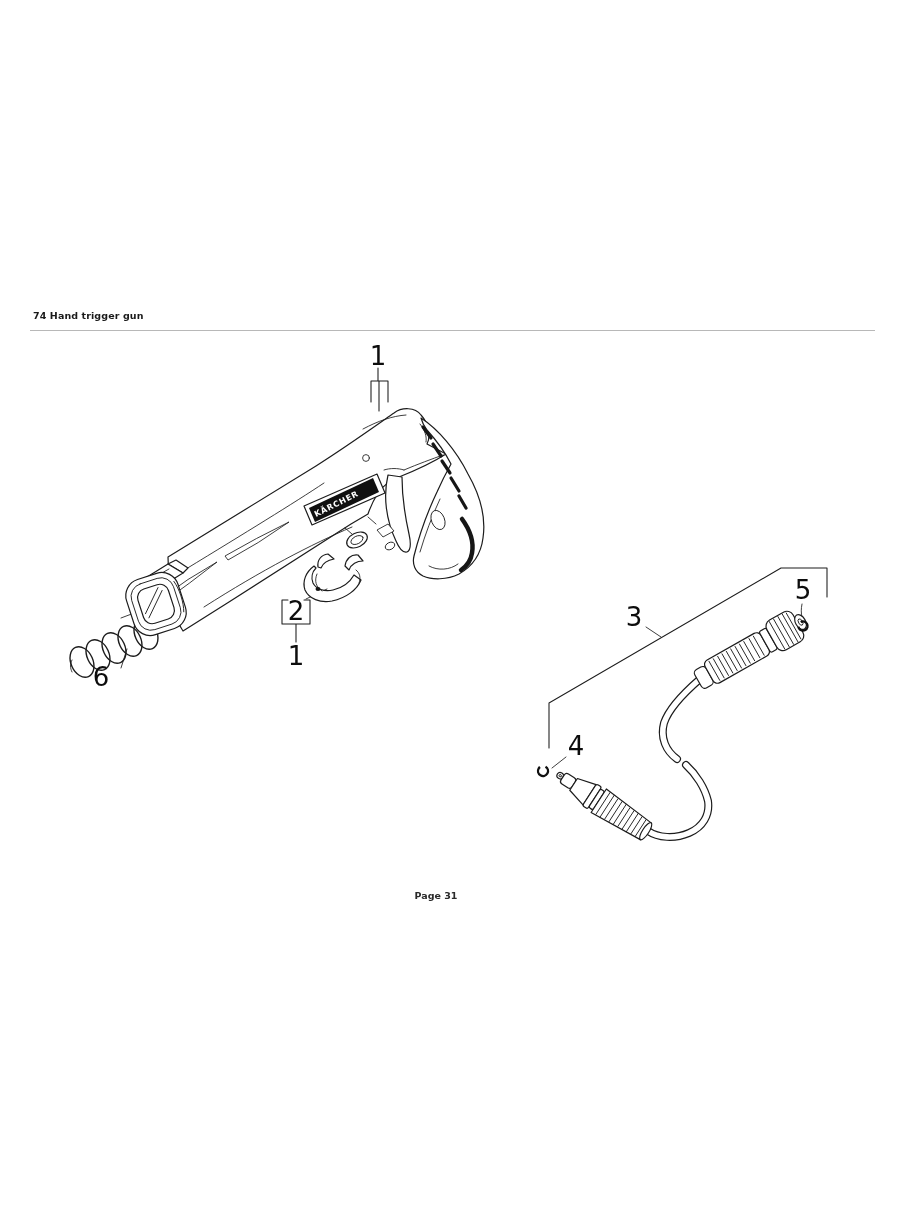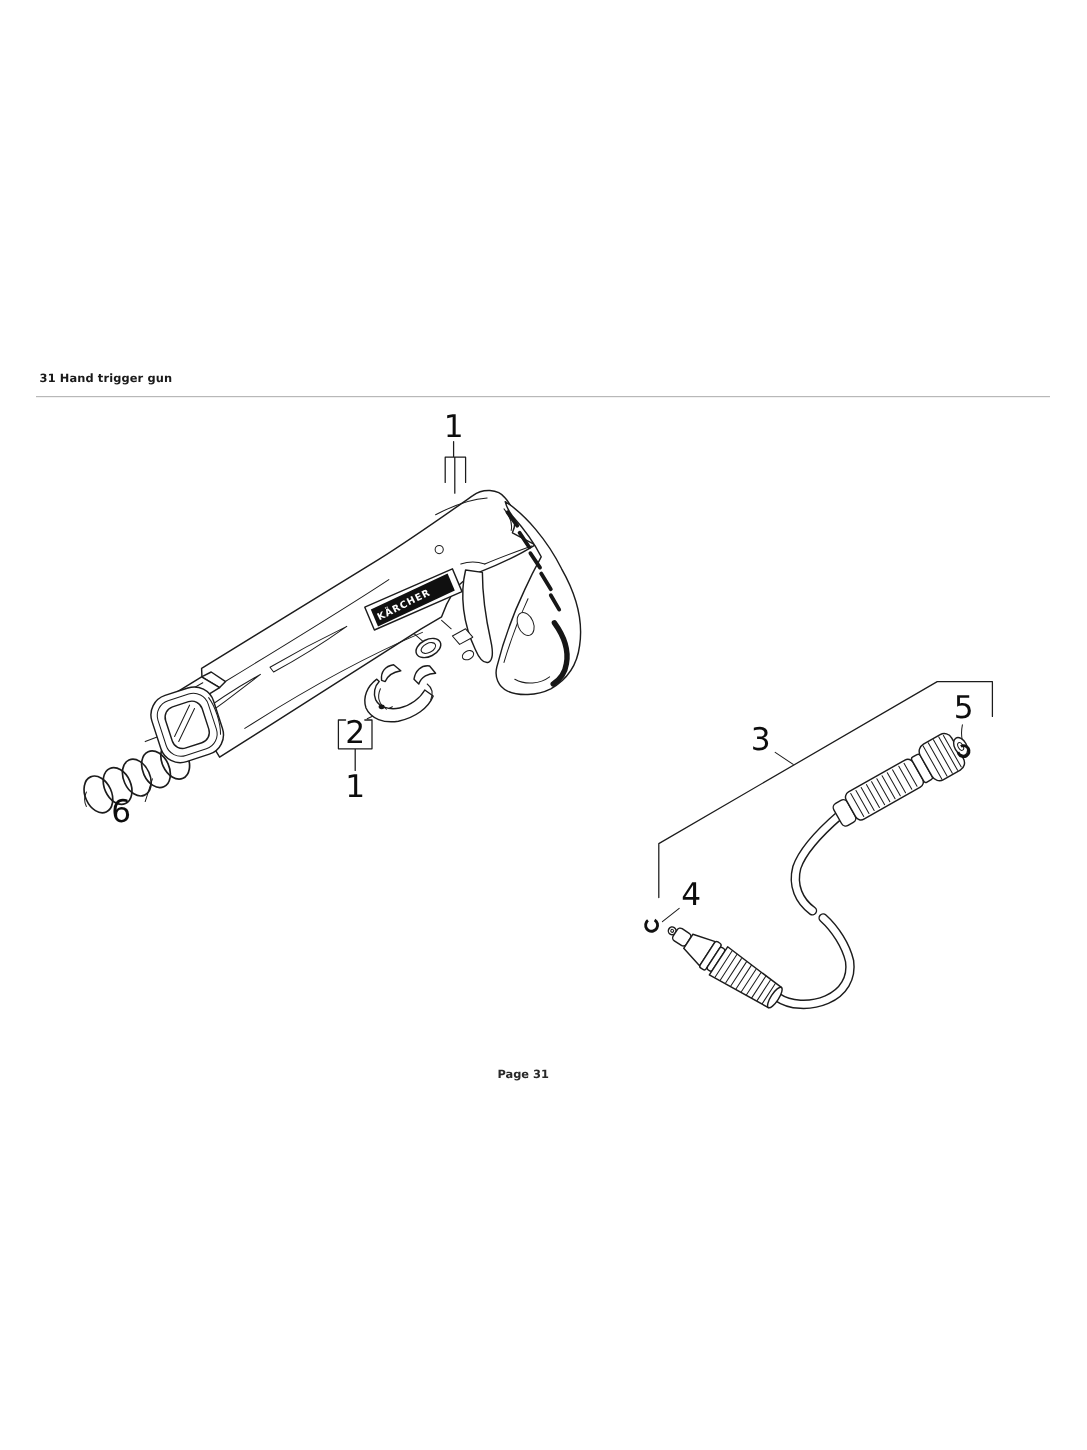--- a/index.html
+++ b/index.html
@@ -10,21 +10,21 @@
   .callout{position:absolute;transform:translate(-50%,-50%);font-size:26px;font-weight:400;color:#0d0d0d;line-height:1;}
   .footer{position:absolute;left:436px;top:890px;transform:translateX(-50%);font-size:9.5px;font-weight:600;color:#2a2a2a;line-height:1.2;white-space:nowrap;}
   
   .ln{fill:none;stroke:#1c1c1c;stroke-width:1.2;stroke-linecap:round;stroke-linejoin:round;}
   .fw{fill:#ffffff;stroke:#1c1c1c;stroke-width:1.2;stroke-linejoin:round;}
   .thin{stroke-width:0.85;}
 </style>
 </head>
 <body>
 
-<div class="header-title">31 Hand trigger gun</div>
+<div class="header-title">74 Hand trigger gun</div>
 <div class="rule"></div>
 
 <svg class="diagram-svg" viewBox="0 0 906 1208" xmlns="http://www.w3.org/2000/svg">
 
   <g>
 
     <path class="ln" style="stroke-width:1.05" d="M378,368 L378,381 M371,381 L388,381 M371,381 L371,402 M388,381 L388,402 M379,381 L379,411"></path>
 
     <path class="ln" style="stroke-width:1.05" d="M288,600 L282,600 L282,624 L310,624 L310,600 L304,600 M296,624 L296,642"></path>
     <path class="ln thin" d="M306,599 L327,589"></path>

